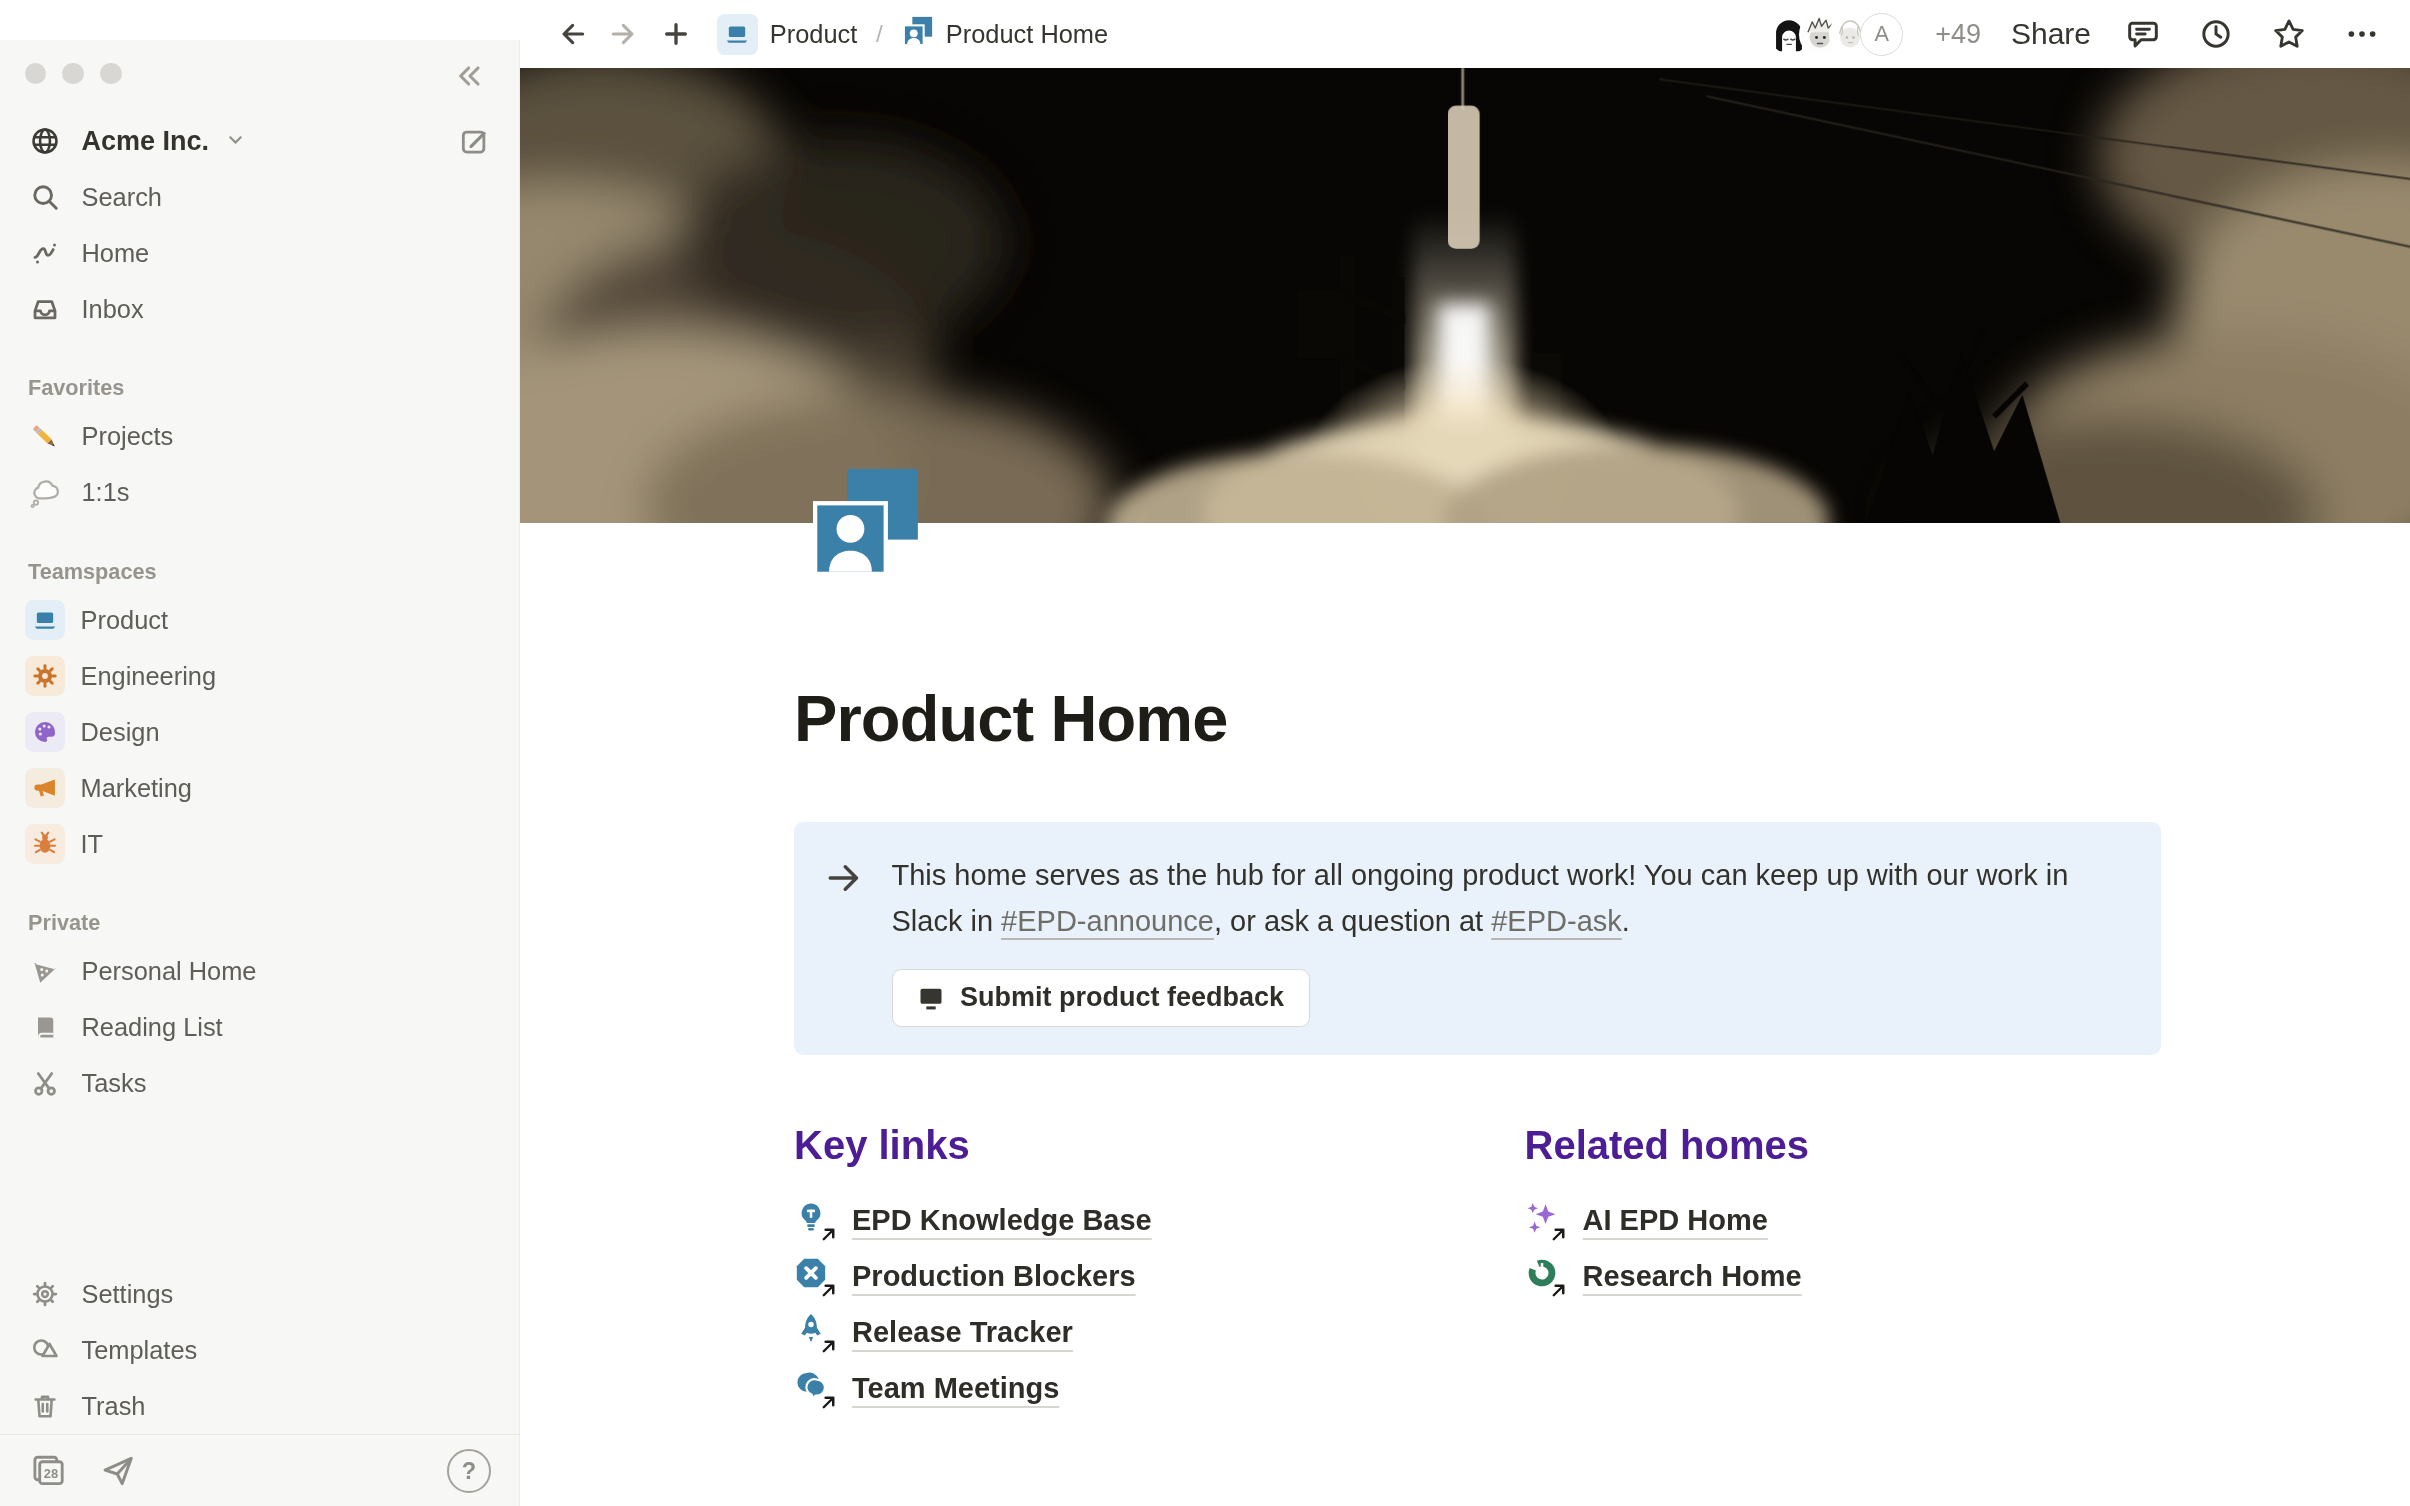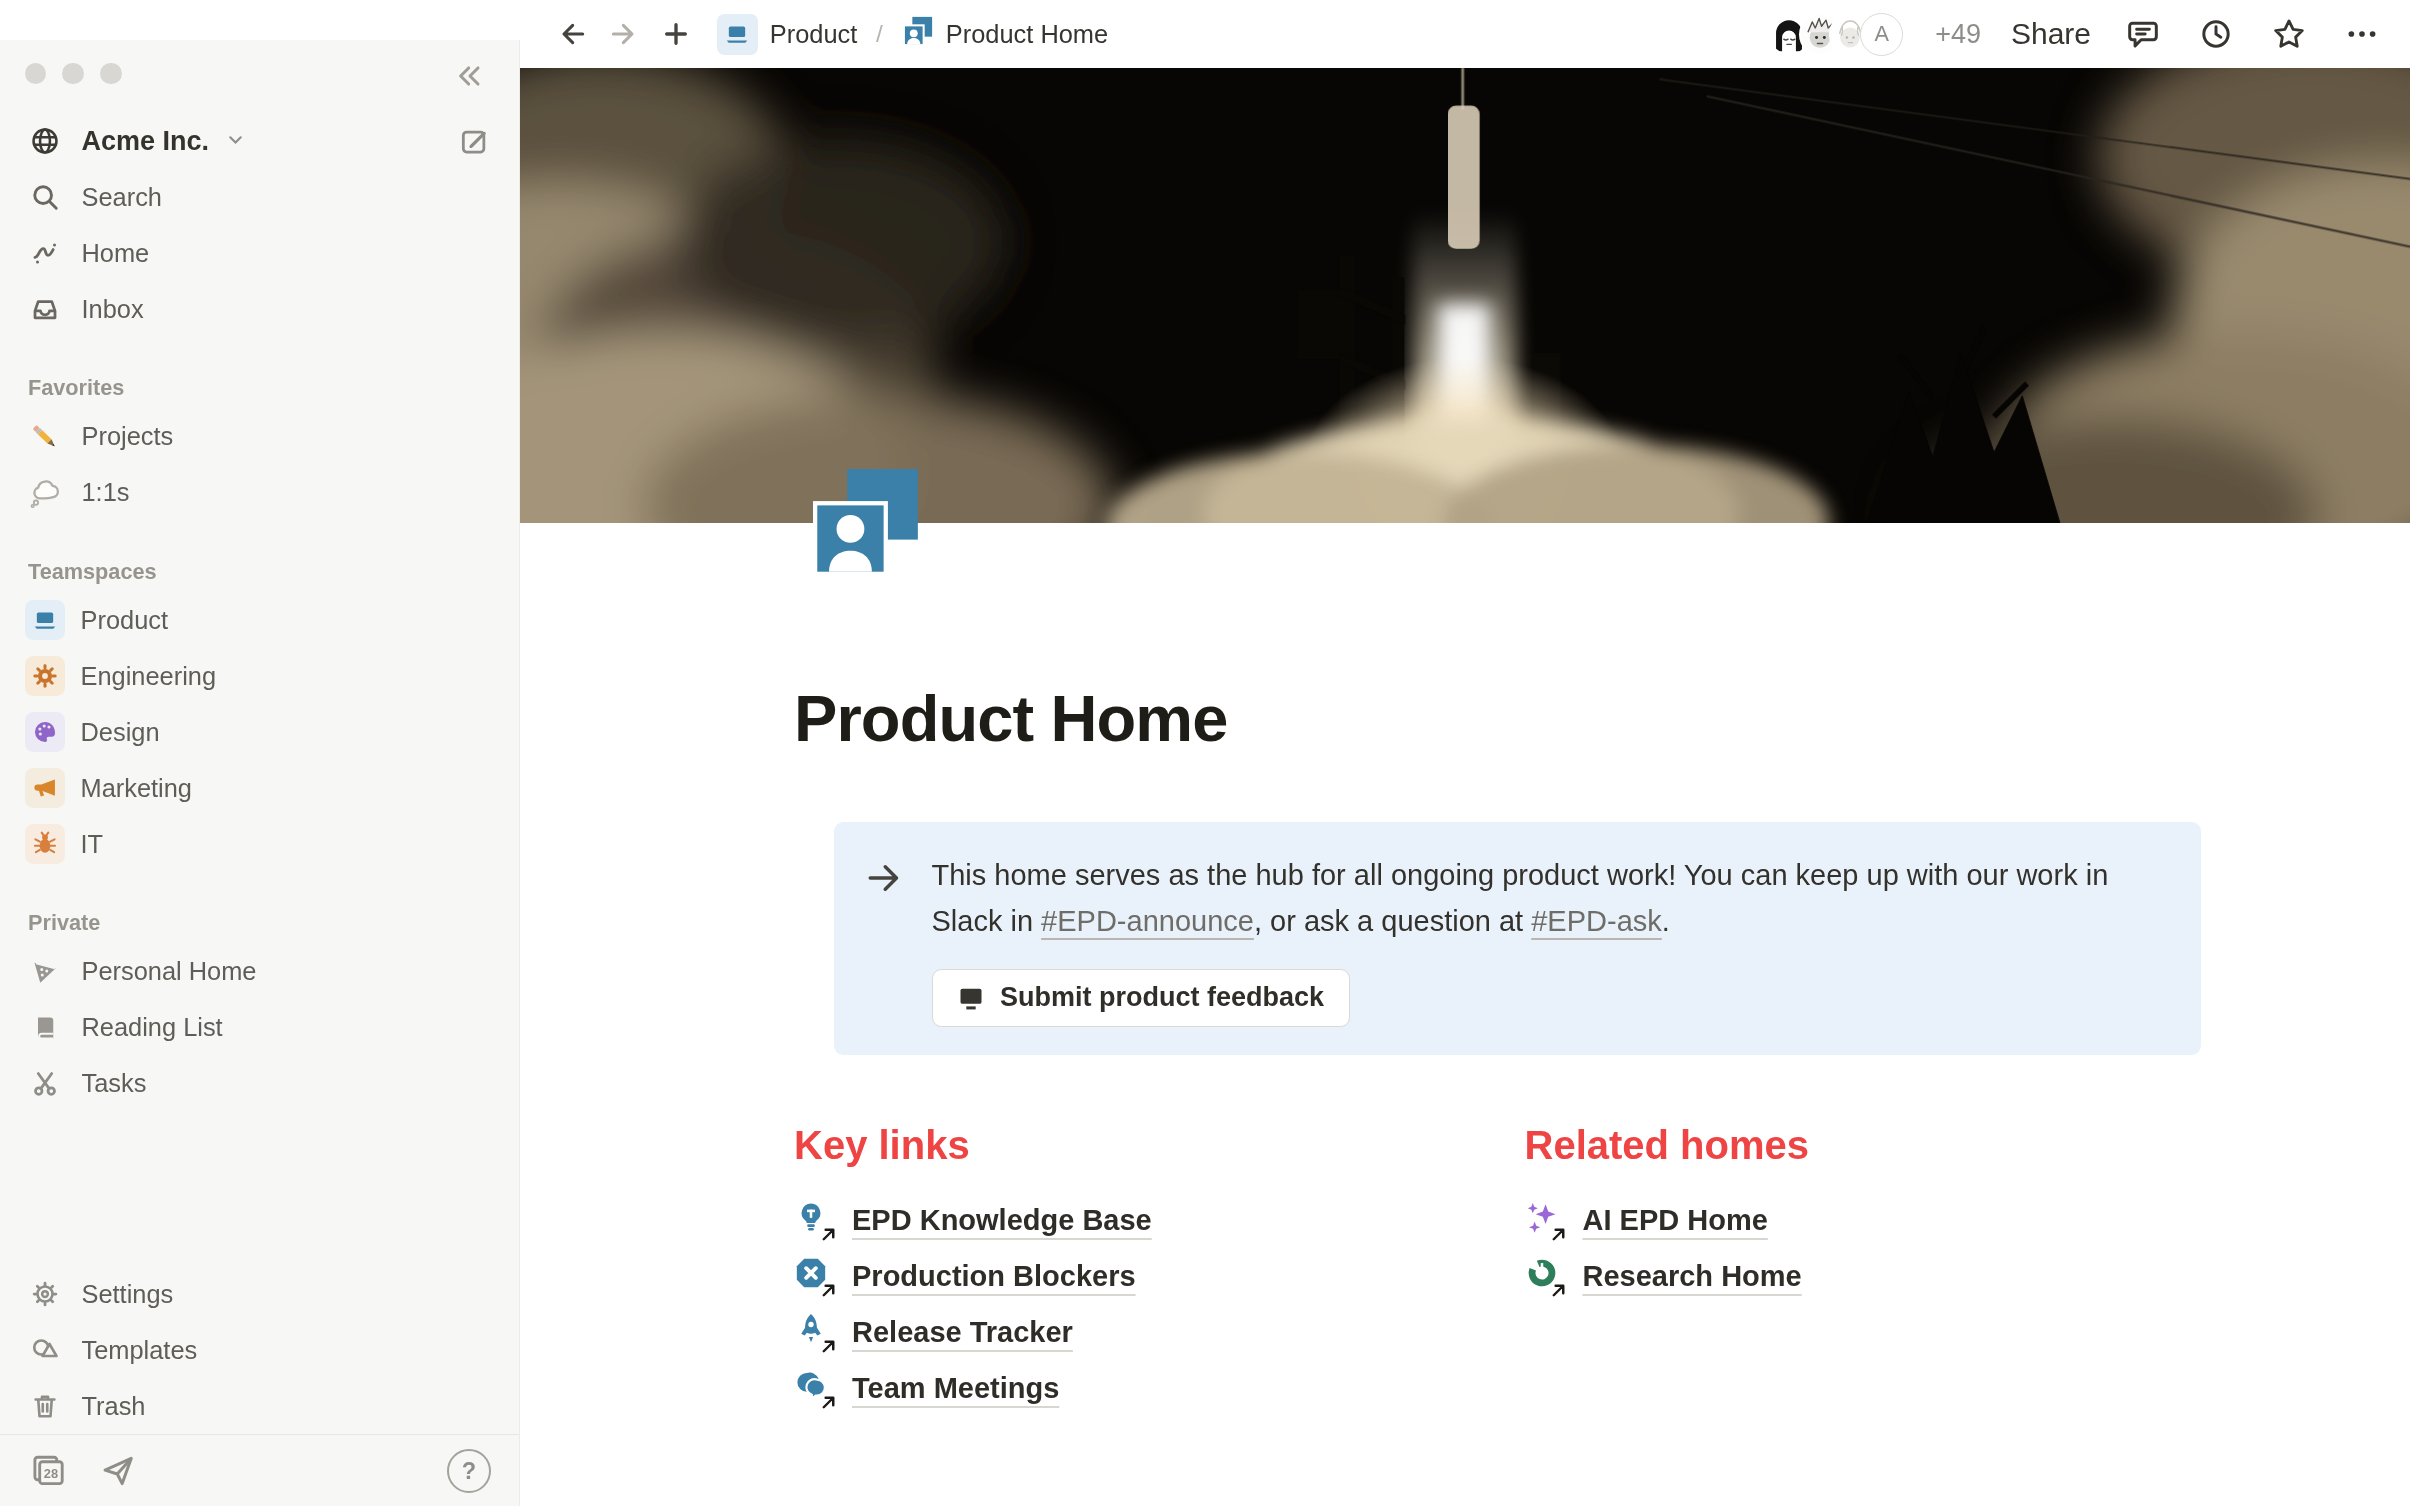--- a/index.html
+++ b/index.html
@@ -41,32 +41,32 @@
   .share{font-size:30px;color:#37352f;font-weight:500;cursor:pointer;}
 
   .cover{height:455px;flex:none;position:relative;overflow:hidden;background:#080604;}
   .cover svg{display:block;width:100%;height:100%;}
 
   .page-body{position:relative;flex:1;padding:0 250px 0 274px;box-sizing:border-box;}
   .page-icon{position:absolute;top:-54px;left:293px;width:107px;height:107px;cursor:pointer;}
   .title{margin:0;padding-top:158px;font-size:65px;font-weight:700;letter-spacing:-0.9px;color:#1f1d17;}
 
   .callout{width:1367px;box-sizing:border-box;background:#e9f2fb;border-radius:9.4px;
-           margin-top:66px;padding:30px 58px 28px 30px;display:flex;gap:24.5px;margin-left:40px;}
+           margin-top:66px;padding:30px 58px 28px 30px;display:flex;gap:24.5px;}
   .callout-arrow{width:43px;flex:none;padding-top:5.6px;}
   .callout-body{min-width:0;}
   .callout-p{margin:0;font-size:29px;line-height:46px;color:#33312b;max-width:1234px;}
   .link-gray{color:#6f6d68;text-decoration:underline;text-decoration-color:#b9b6af;text-decoration-thickness:1.9px;text-underline-offset:6.6px;cursor:pointer;}
   .fb-btn{margin-top:24.5px;height:58px;display:inline-flex;align-items:center;gap:15px;padding:0 24.5px;
           background:#fff;border:1.9px solid #dbd9d5;border-radius:9.4px;font-size:27px;font-weight:600;color:#302e29;cursor:pointer;
           font-family:inherit;}
 
   .cols{display:flex;gap:94px;margin-top:68px;width:1367px;}
   .col{width:637px;}
-  .col-h{font-size:40px;font-weight:700;color:#ef4444;margin:0 0 24.5px;}
+  .col-h{font-size:40px;font-weight:700;color:#4c1d95;margin:0 0 24.5px;}
   .plink{display:flex;align-items:center;gap:18px;height:56px;cursor:pointer;}
   .plink-ic{position:relative;width:40px;height:40px;flex:none;}
   .plink-ic .main{position:absolute;left:0;top:0;}
   .plink-ic .corner{position:absolute;right:-3.8px;bottom:-3.8px;}
   .plink-label{font-size:29px;font-weight:700;color:#2f2d28;text-decoration:underline;text-decoration-color:#d8d6d0;text-decoration-thickness:1.9px;text-underline-offset:7.5px;}
 </style>
 </head>
 <body>
 
 <div class="app">

